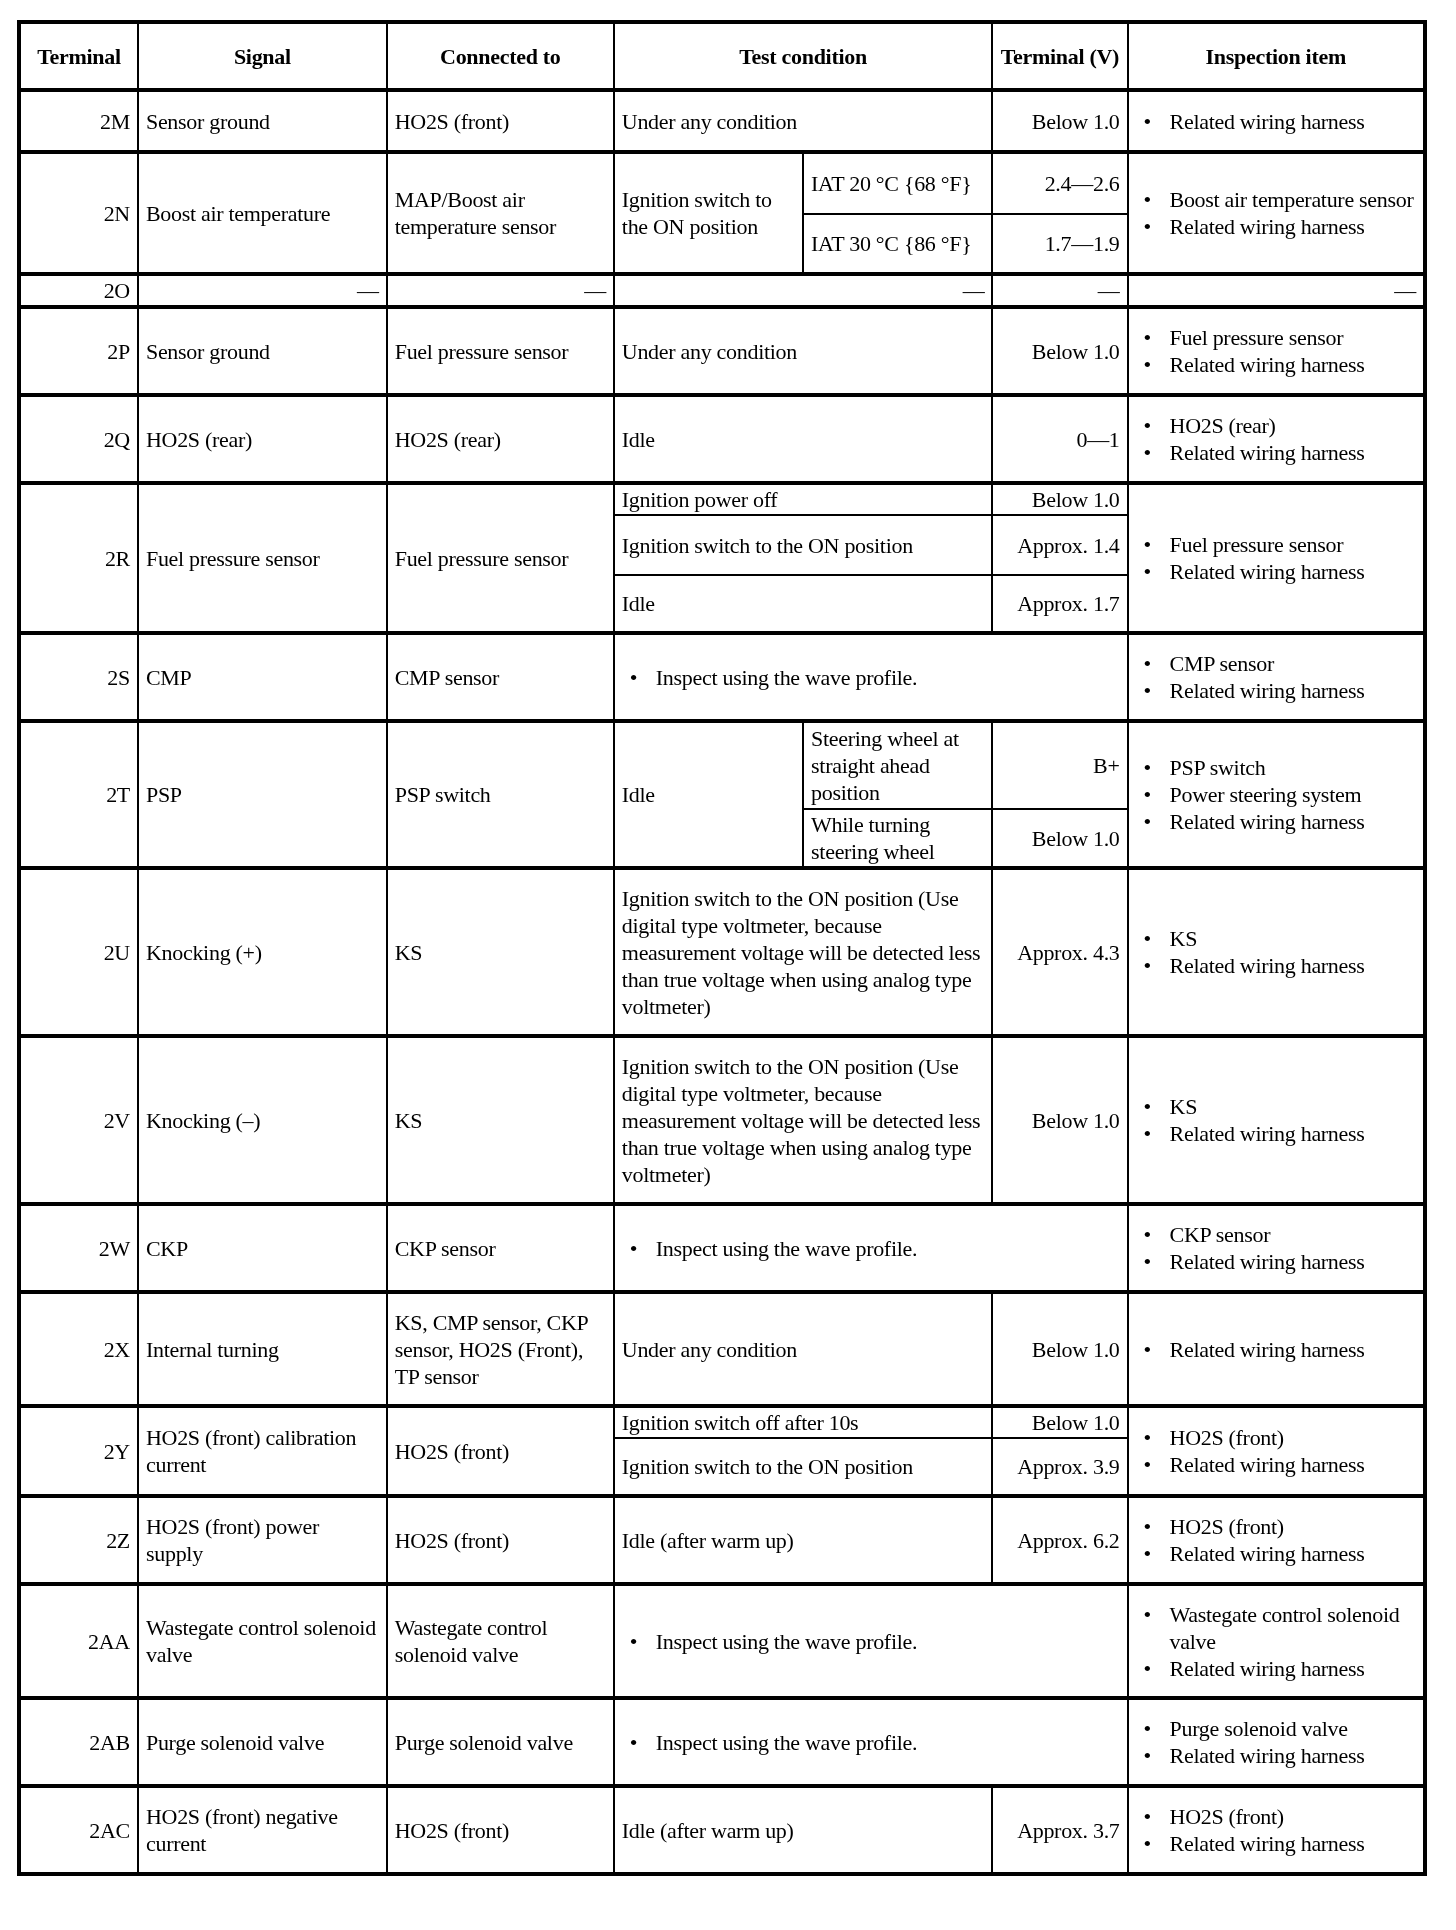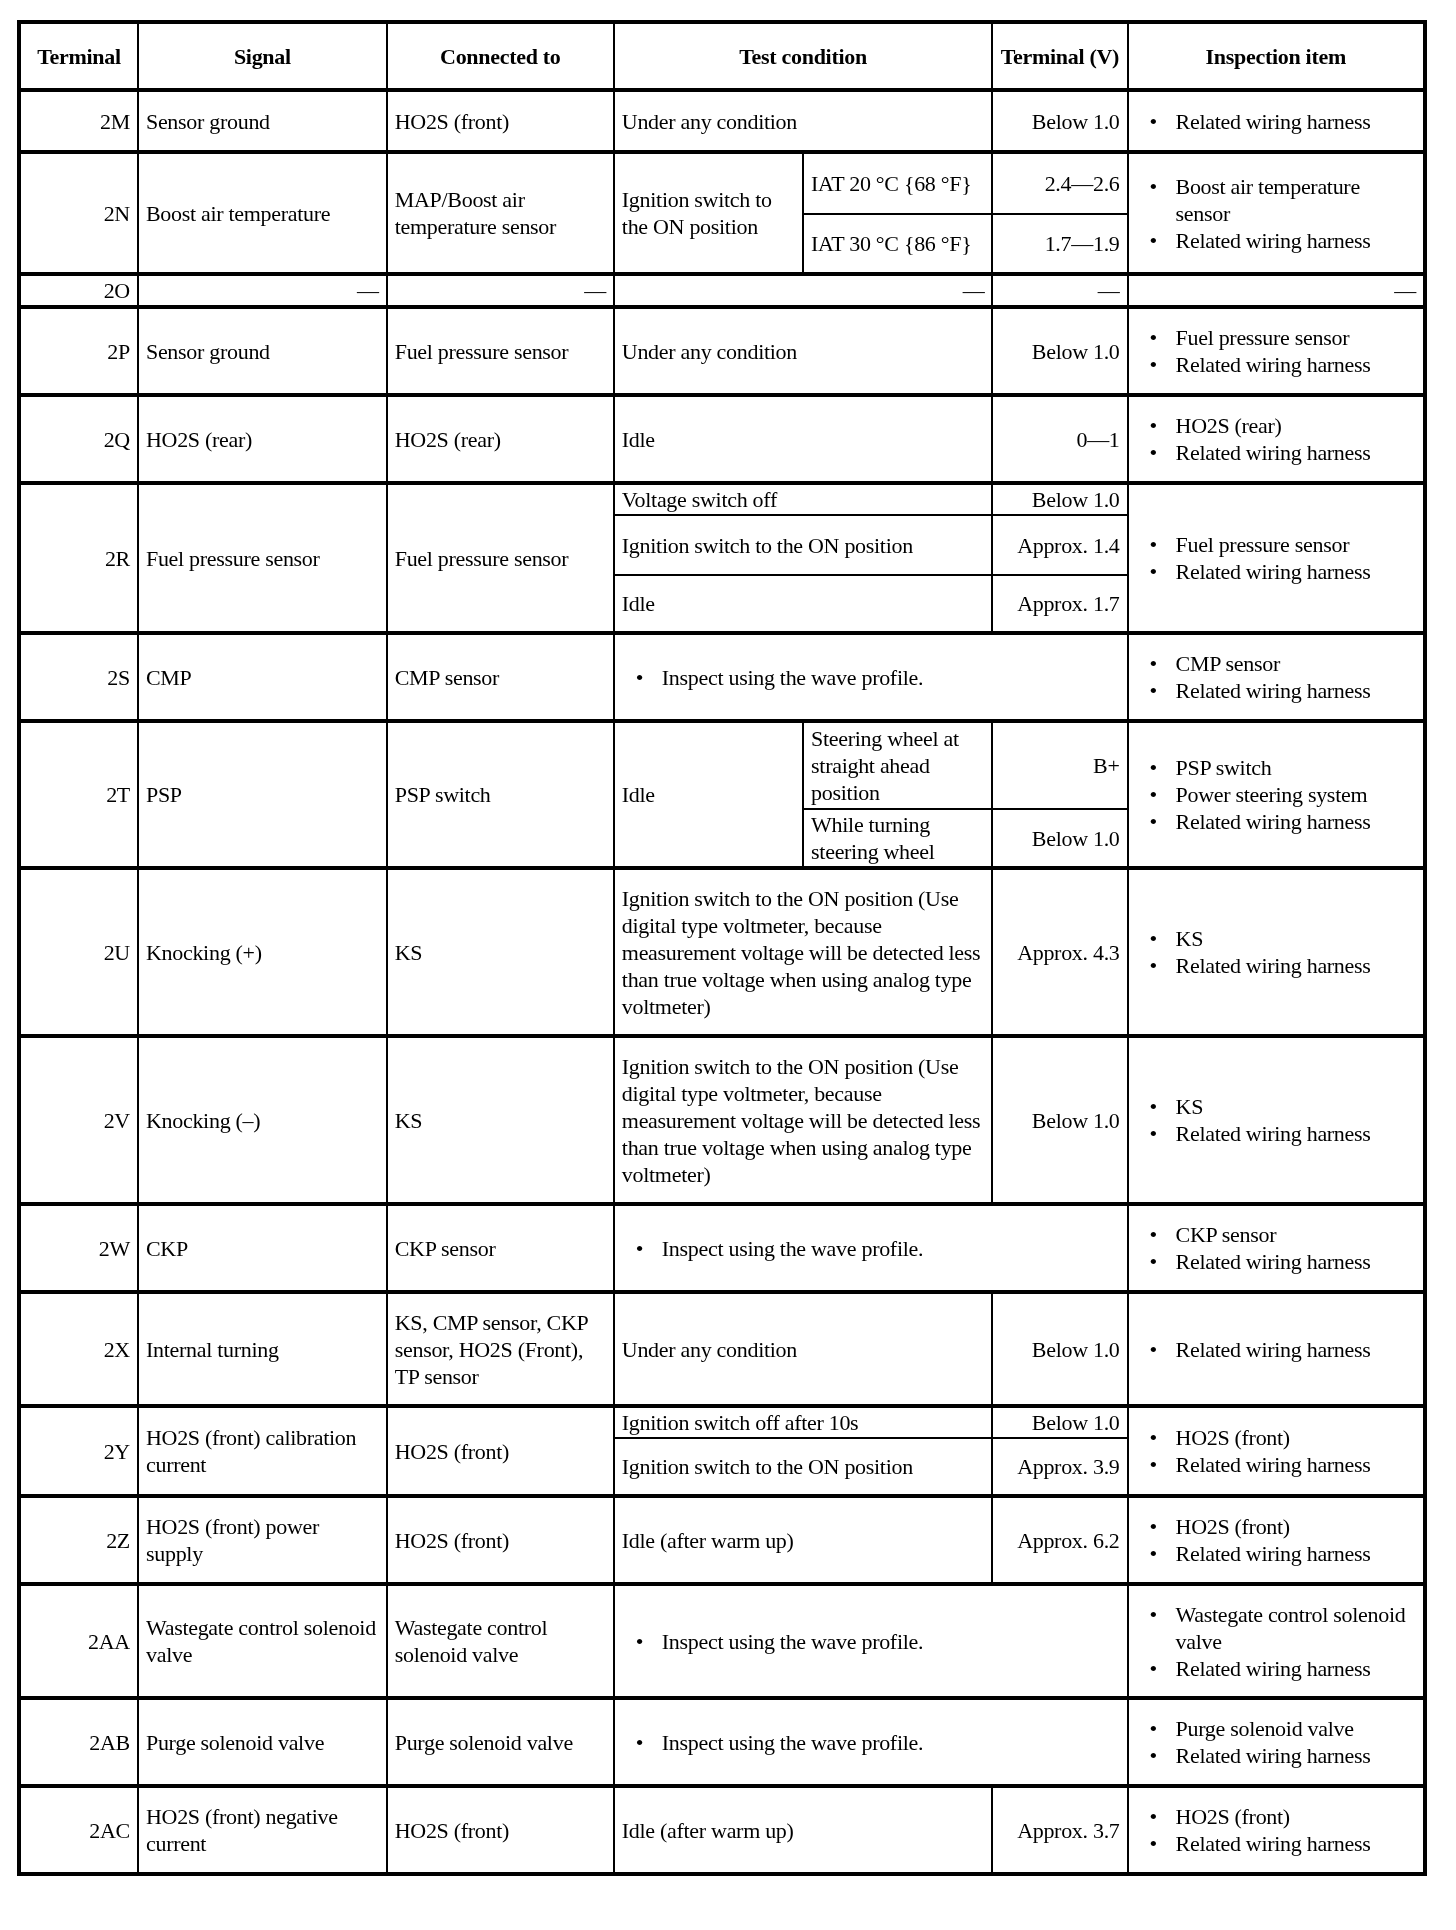--- a/index.html
+++ b/index.html
@@ -24,21 +24,21 @@
   table.pid th { font-weight: bold; text-align: center; height: 62px; line-height: 25px; }
   .c-term { width: 110px; text-align: center; }
   .c-sig { width: 230px; }
   .c-conn { width: 210px; }
   .c-test1 { width: 175px; }
   .c-test2 { width: 175px; }
   .c-volt { width: 125px; text-align: center; }
   .c-insp { width: 275px; }
   td.center { text-align: right; }
   td.top { vertical-align: top; }
-  ul.bul { list-style: none; margin: 8px; padding: 0; }
+  ul.bul { list-style: none; margin: 2px; padding: 0; }
   ul.bul li { position: relative; padding-left: 32px; }
   ul.bul li::before { content: "\2022"; position: absolute; left: 6px; top: 0; font-size: 22px; }
 </style>
 </head>
 <body>
 
 <table class="pid">
   <colgroup>
     <col class="c-term">
       <col class="c-sig">
@@ -124,21 +124,21 @@
       <li>HO2S (rear)</li>
       <li>Related wiring harness</li>
           </ul>
         </td>
   </tr>
 
   <tr class="row-start" style="height:28px">
     <td rowspan="3" class="center">2R</td>
     <td rowspan="3">Fuel pressure sensor</td>
     <td rowspan="3">Fuel pressure sensor</td>
-    <td colspan="2">Voltage switch off</td>
+    <td colspan="2">Ignition power off</td>
     <td class="center">Below 1.0</td>
     <td rowspan="3">
           <ul class="bul">
       <li>Fuel pressure sensor</li>
       <li>Related wiring harness</li>
           </ul>
         </td>
   </tr>
   <tr style="height:60px">
     <td colspan="2">Ignition switch to the ON position</td>

